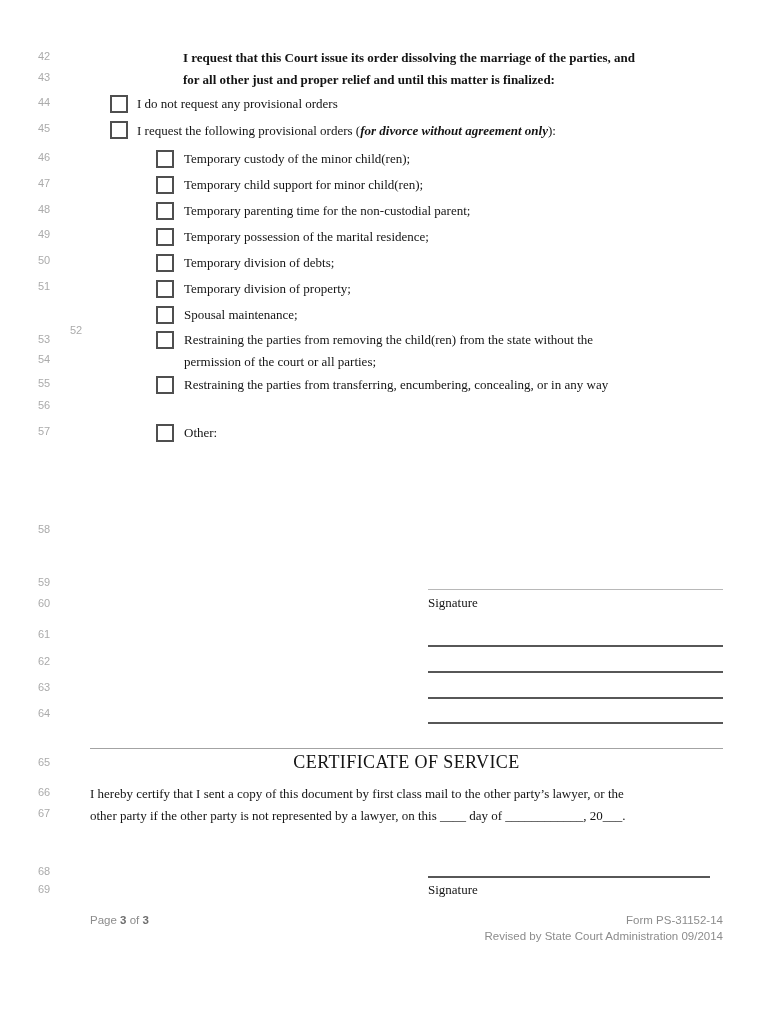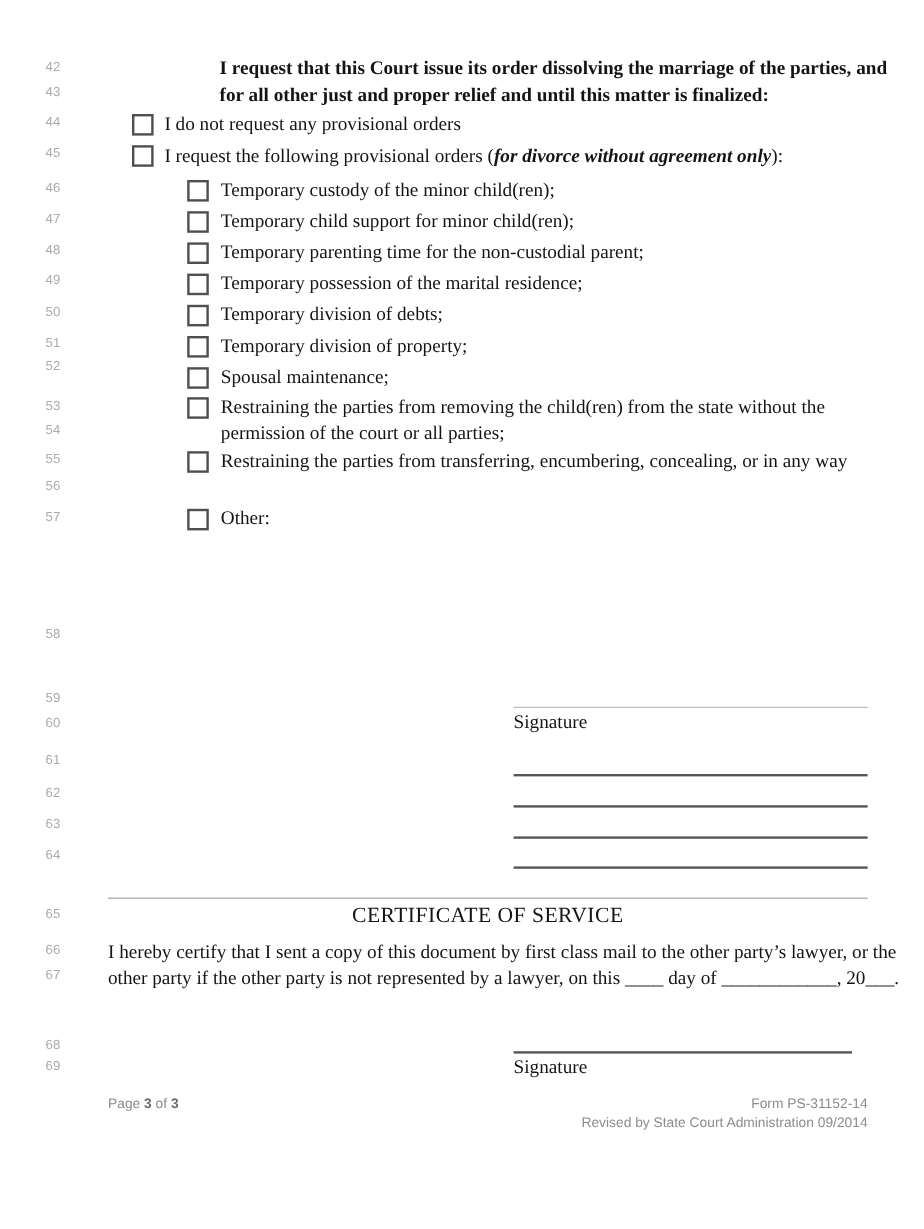--- a/index.html
+++ b/index.html
@@ -5,21 +5,21 @@
   html,body{margin:0;padding:0;background:#fff;}
   .page{
     position:relative;width:770px;height:1024px;background:#ffffff;
     font-family:"Liberation Serif", serif;color:#141414;overflow:hidden;
   }
   .ln{
     position:absolute;left:38px;
     font-family:"Liberation Sans", sans-serif;
     font-size:11px;color:#ababab;line-height:11px;
   }
-  .txt{position:absolute;font-size:16px;line-height:22px;white-space:nowrap;}
+  .txt{position:absolute;font-size:13px;line-height:22px;white-space:nowrap;}
   .b{font-weight:bold;}
   .em-bi{font-weight:bold;font-style:italic;}
   .checkbox{
     position:absolute;width:14px;height:14px;background:#fff;
     border:2px solid #4f4f4f;box-sizing:content-box;
   }
   .itemline{display:block;}
   .sigline-thin{position:absolute;left:428px;width:295px;height:0;border-top:1px solid #b8b8b8;}
   .sigline-dark{position:absolute;left:428px;width:295px;height:0;border-top:2px solid #575757;}
   .hr-full{position:absolute;left:90px;width:633px;height:0;border-top:1px solid #a3a3a3;}
@@ -43,21 +43,21 @@
       <span class="ln" style="top: 51px;">42</span>
       <span class="ln" style="top: 72px;">43</span>
       <span class="ln" style="top: 97px;">44</span>
       <span class="ln" style="top: 123px;">45</span>
       <span class="ln" style="top: 152px;">46</span>
       <span class="ln" style="top: 178px;">47</span>
       <span class="ln" style="top: 204px;">48</span>
       <span class="ln" style="top: 229px;">49</span>
       <span class="ln" style="top: 255px;">50</span>
       <span class="ln" style="top: 281px;">51</span>
-      <span class="ln" style="top: 300px;">52</span>
+      <span class="ln" style="top: 325px; margin-left: 32px;">52</span>
       <span class="ln" style="top: 334px;">53</span>
       <span class="ln" style="top: 354px;">54</span>
       <span class="ln" style="top: 378px;">55</span>
       <span class="ln" style="top: 400px;">56</span>
       <span class="ln" style="top: 426px;">57</span>
       <span class="ln" style="top: 524px;">58</span>
       <span class="ln" style="top: 577px;">59</span>
       <span class="ln" style="top: 598px;">60</span>
       <span class="ln" style="top: 629px;">61</span>
       <span class="ln" style="top: 656px;">62</span>

